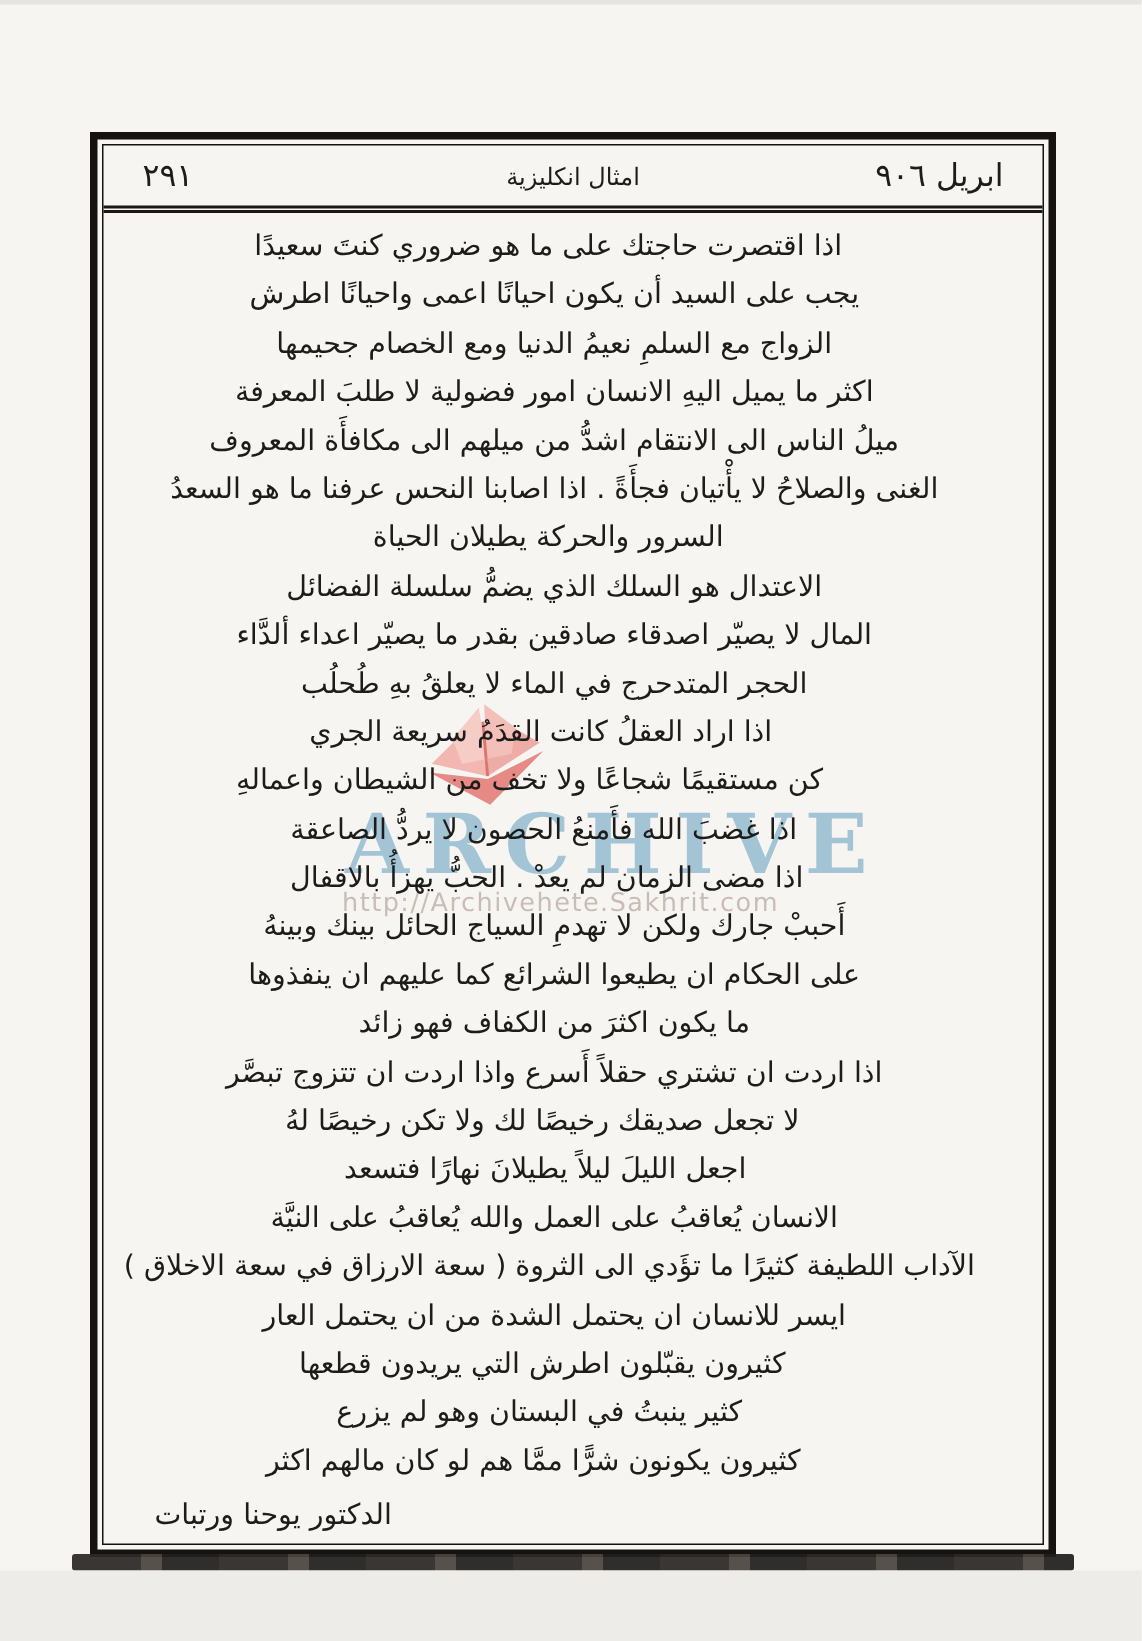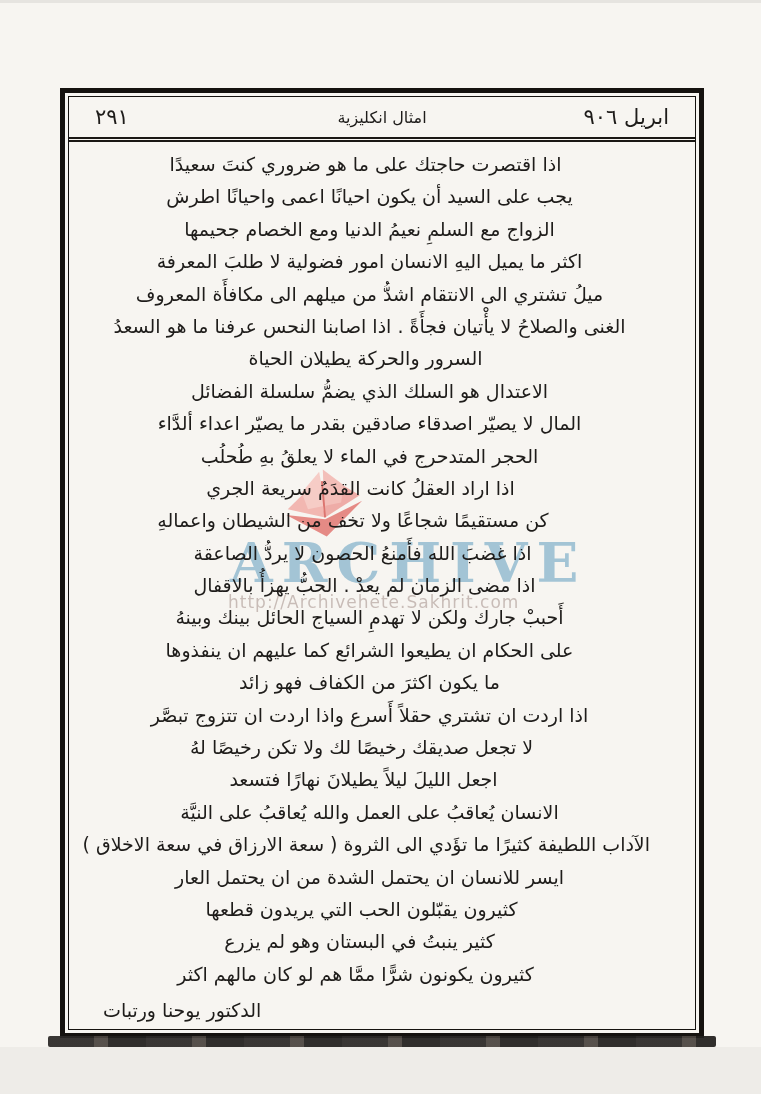--- a/index.html
+++ b/index.html
@@ -103,40 +103,40 @@
       <span>ابريل ٩٠٦</span>
       <span class="title">امثال انكليزية</span>
       <span>٢٩١</span>
     </div>
 
     <div class="lines">
       <div class="line">اذا اقتصرت حاجتك على ما هو ضروري كنتَ سعيدًا</div>
       <div class="line">يجب على السيد أن يكون احيانًا اعمى واحيانًا اطرش</div>
       <div class="line">الزواج مع السلمِ نعيمُ الدنيا ومع الخصام جحيمها</div>
       <div class="line">اكثر ما يميل اليهِ الانسان امور فضولية لا طلبَ المعرفة</div>
-      <div class="line">ميلُ تشتري الى الانتقام اشدُّ من ميلهم الى مكافأَة المعروف</div>
+      <div class="line">ميلُ الناس الى الانتقام اشدُّ من ميلهم الى مكافأَة المعروف</div>
       <div class="line">الغنى والصلاحُ لا يأْتيان فجأَةً . اذا اصابنا النحس عرفنا ما هو السعدُ</div>
       <div class="line">السرور والحركة يطيلان الحياة</div>
       <div class="line">الاعتدال هو السلك الذي يضمُّ سلسلة الفضائل</div>
       <div class="line">المال لا يصيّر اصدقاء صادقين بقدر ما يصيّر اعداء ألدَّاء</div>
       <div class="line">الحجر المتدحرج في الماء لا يعلقُ بهِ طُحلُب</div>
       <div class="line">اذا اراد العقلُ كانت القدَمُ سريعة الجري</div>
       <div class="line">كن مستقيمًا شجاعًا ولا تخف من الشيطان واعمالهِ</div>
       <div class="line">اذا غضبَ الله فأَمنعُ الحصون لا يردُّ الصاعقة</div>
       <div class="line">اذا مضى الزمان لم يعدْ . الحبُّ يهزأُ بالاقفال</div>
       <div class="line">أَحببْ جارك ولكن لا تهدمِ السياج الحائل بينك وبينهُ</div>
       <div class="line">على الحكام ان يطيعوا الشرائع كما عليهم ان ينفذوها</div>
       <div class="line">ما يكون اكثرَ من الكفاف فهو زائد</div>
       <div class="line">اذا اردت ان تشتري حقلاً أَسرع واذا اردت ان تتزوج تبصَّر</div>
       <div class="line">لا تجعل صديقك رخيصًا لك ولا تكن رخيصًا لهُ</div>
       <div class="line">اجعل الليلَ ليلاً يطيلانَ نهارًا فتسعد</div>
       <div class="line">الانسان يُعاقبُ على العمل والله يُعاقبُ على النيَّة</div>
       <div class="line">الآداب اللطيفة كثيرًا ما تؤَدي الى الثروة ( سعة الارزاق في سعة الاخلاق )</div>
       <div class="line">ايسر للانسان ان يحتمل الشدة من ان يحتمل العار</div>
-      <div class="line">كثيرون يقبّلون الحب التي يريدون قطعها</div>
+      <div class="line">كثيرون يقبّلون اطرش التي يريدون قطعها</div>
       <div class="line">كثير ينبتُ في البستان وهو لم يزرع</div>
       <div class="line">كثيرون يكونون شرًّا ممَّا هم لو كان مالهم اكثر</div>
       <div class="signature">الدكتور يوحنا ورتبات</div>
     </div>
 
   </div>
 </div>
 
 <div class="bottom-band"></div>
 <div class="below-band"></div>

